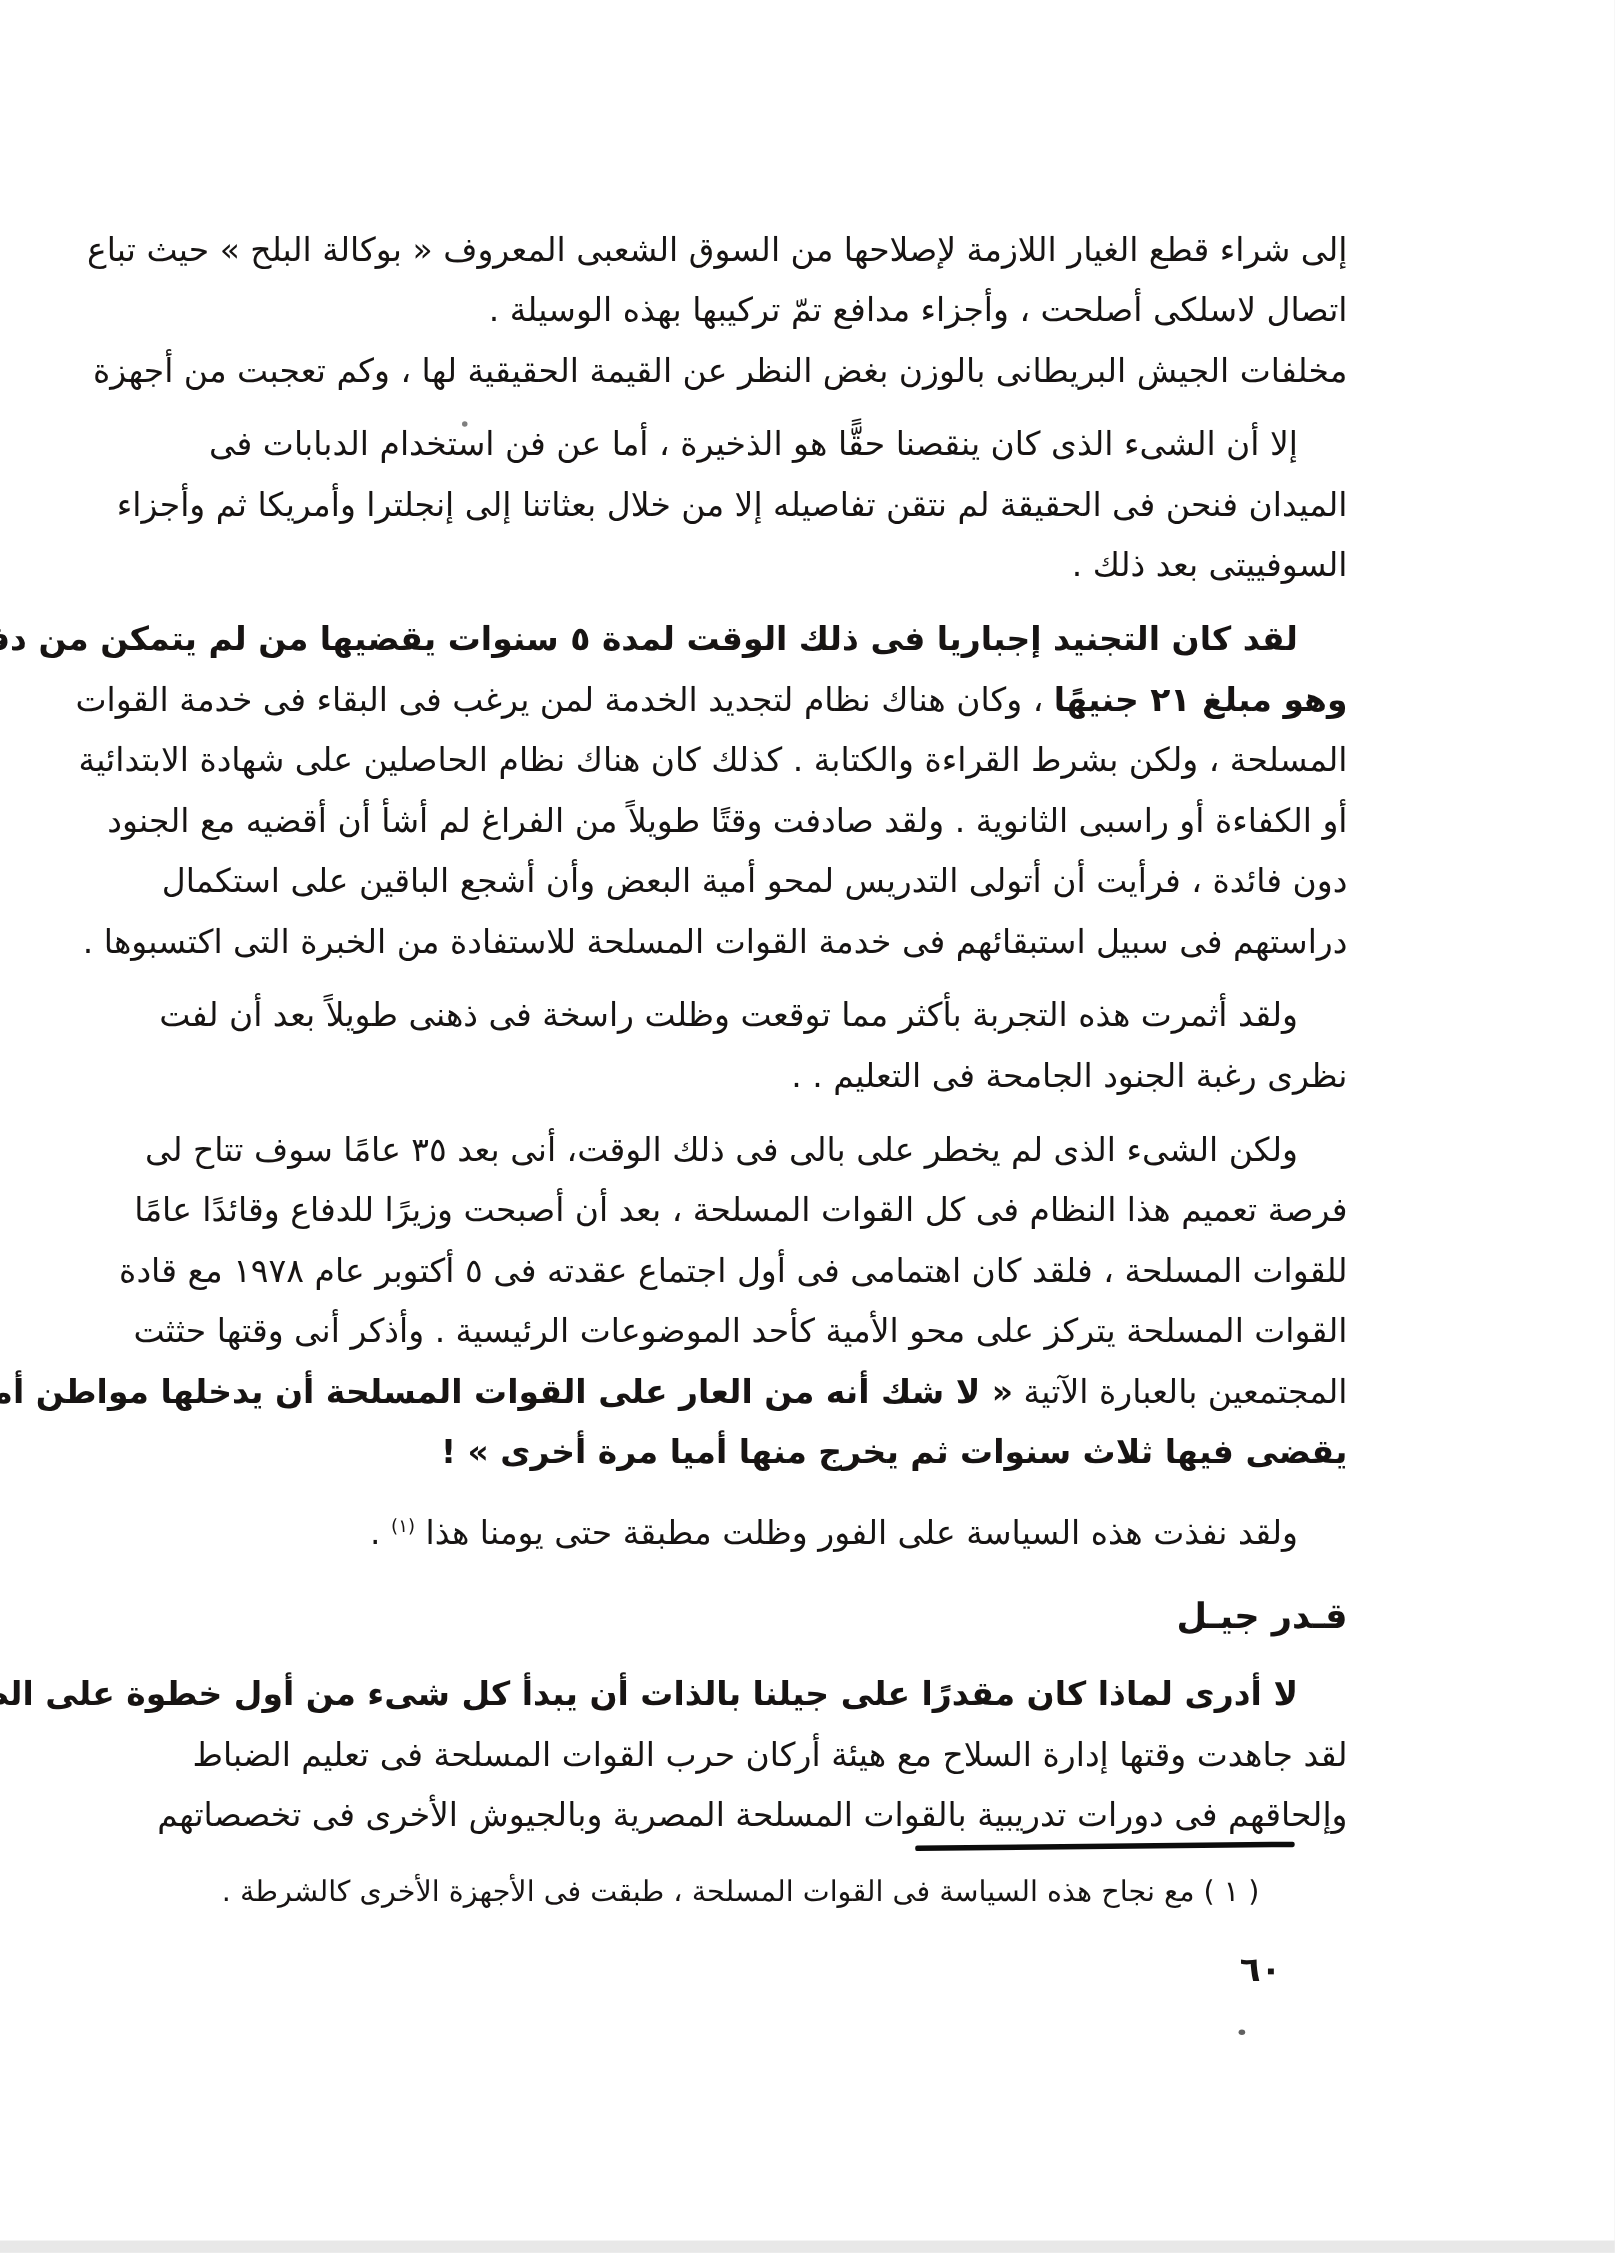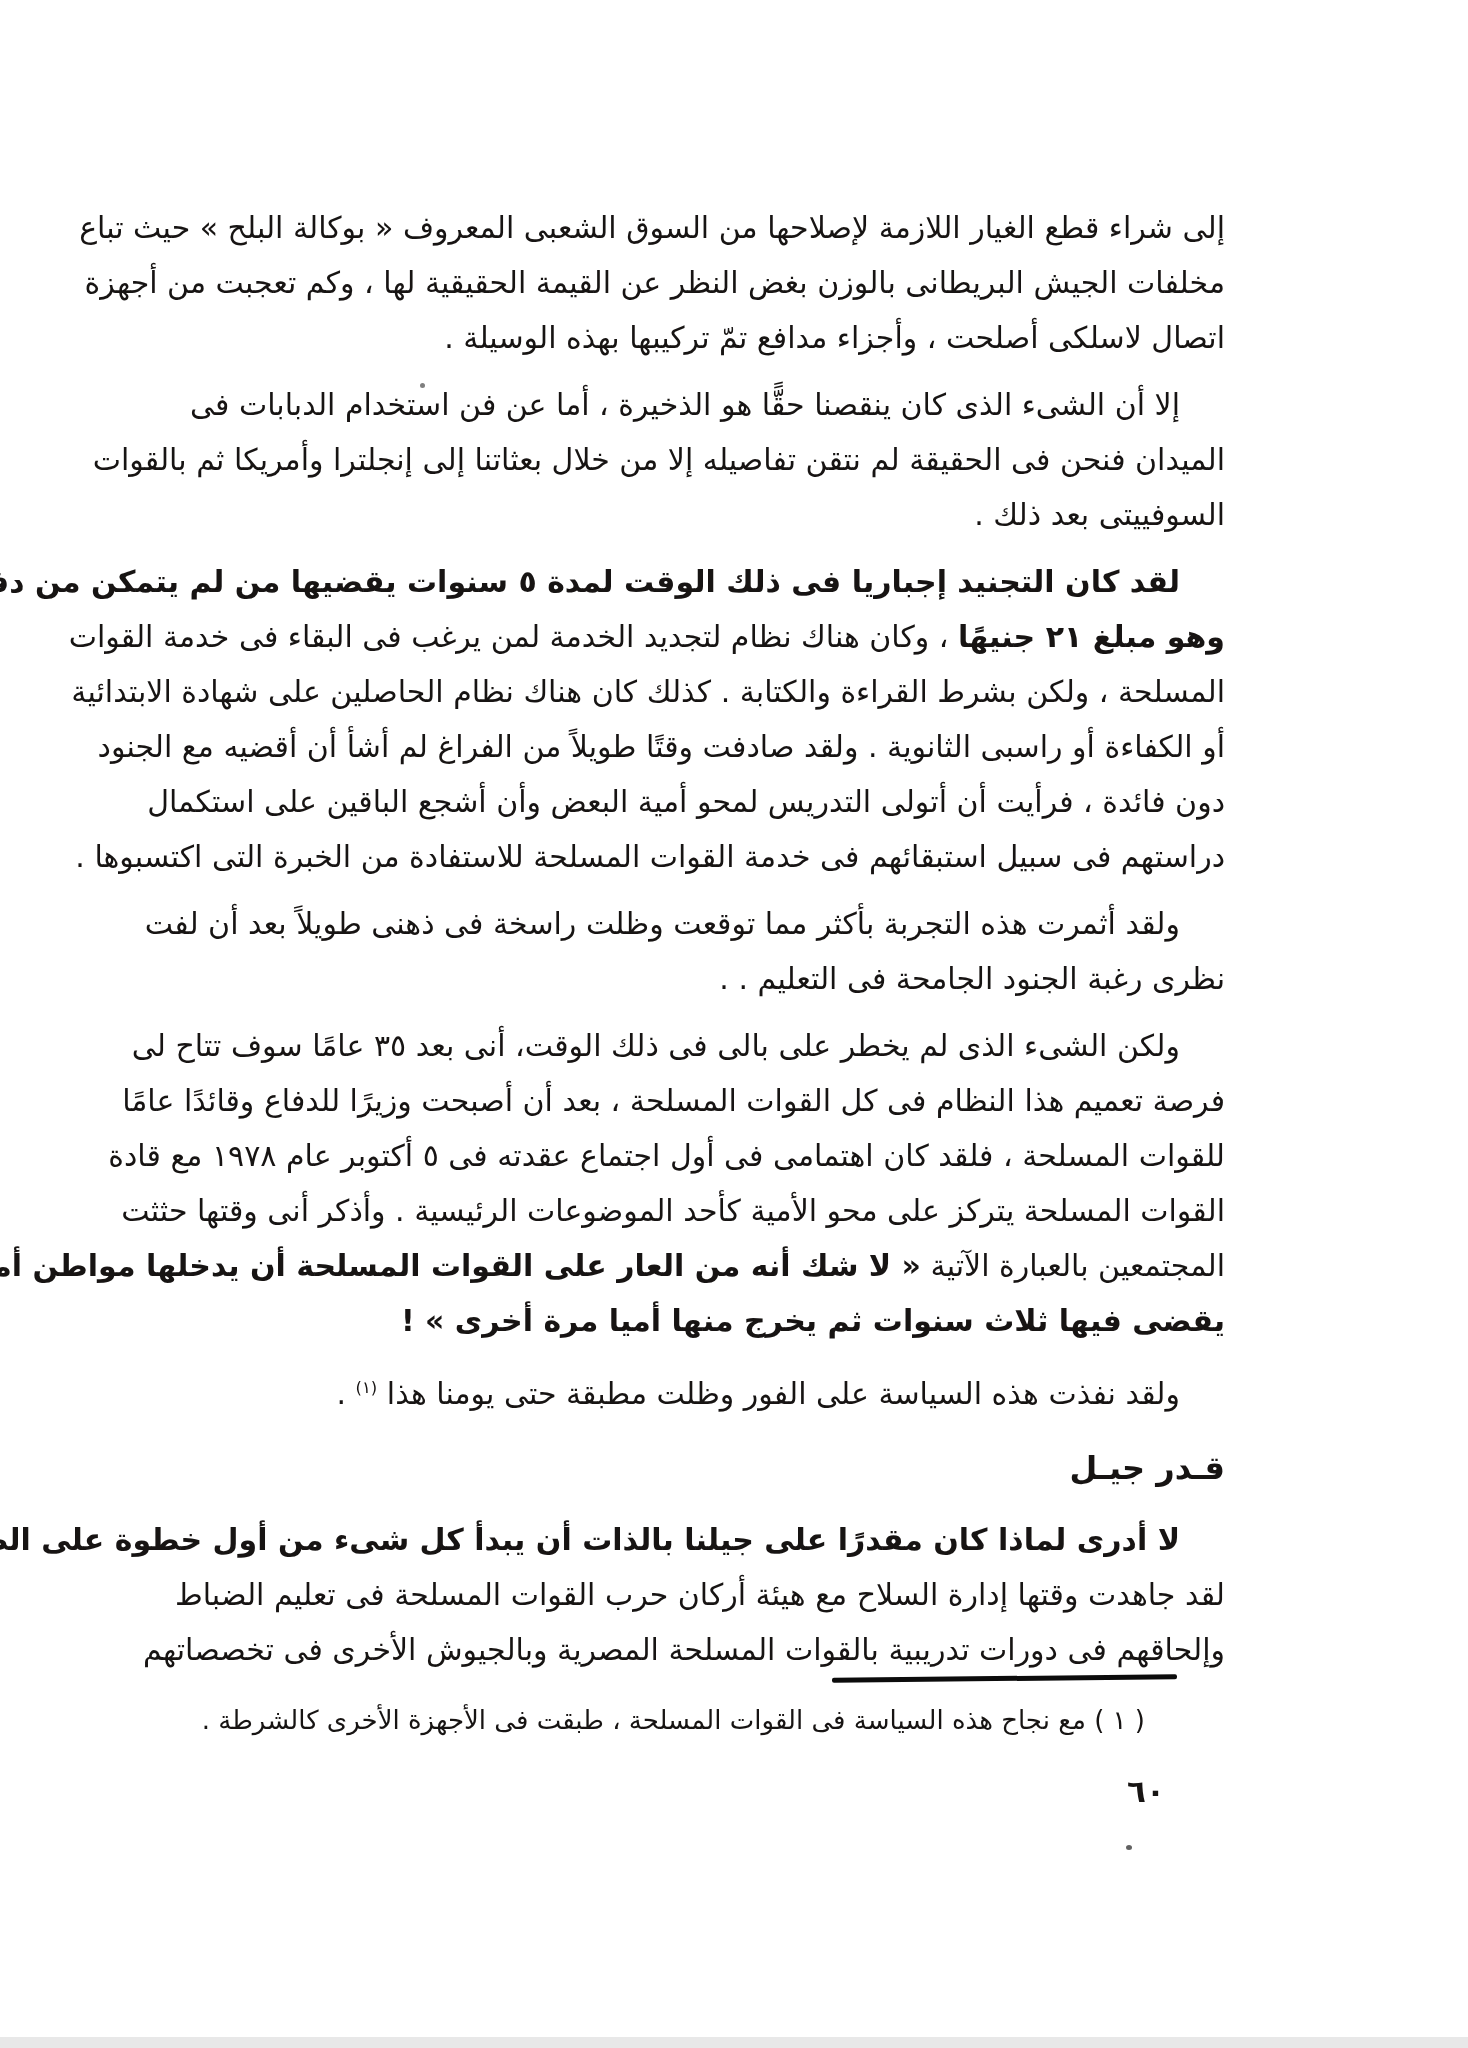--- a/index.html
+++ b/index.html
@@ -77,27 +77,27 @@
 </style>
 </head>
 <body>
 
 <div class="page">
 
   <main class="text-block">
 
     <div class="para">
       <div class="line just">إلى شراء قطع الغيار اللازمة لإصلاحها من السوق الشعبى المعروف « بوكالة البلح » حيث تباع</div>
+      <div class="line">اتصال لاسلكى أصلحت ، وأجزاء مدافع تمّ تركيبها بهذه الوسيلة .</div>
       <div class="line just">مخلفات الجيش البريطانى بالوزن بغض النظر عن القيمة الحقيقية لها ، وكم تعجبت من أجهزة</div>
-      <div class="line">اتصال لاسلكى أصلحت ، وأجزاء مدافع تمّ تركيبها بهذه الوسيلة .</div>
     </div>
 
     <div class="para">
       <div class="line just indent">إلا أن الشىء الذى كان ينقصنا حقًّا هو الذخيرة ، أما عن فن استخدام الدبابات فى</div>
-      <div class="line just">الميدان فنحن فى الحقيقة لم نتقن تفاصيله إلا من خلال بعثاتنا إلى إنجلترا وأمريكا ثم بالقوات</div>
+      <div class="line just">الميدان فنحن فى الحقيقة لم نتقن تفاصيله إلا من خلال بعثاتنا إلى إنجلترا وأمريكا ثم وأجزاء</div>
       <div class="line">السوفييتى بعد ذلك .</div>
     </div>
 
     <div class="para">
       <div class="line just indent bold">لقد كان التجنيد إجباريا فى ذلك الوقت لمدة ٥ سنوات يقضيها من لم يتمكن من دفع البدل</div>
       <div class="line just">
         <span class="bold">وهو مبلغ ٢١ جنيهًا</span><span> ، وكان هناك نظام لتجديد الخدمة لمن يرغب فى البقاء فى خدمة القوات</span>
       </div>
       <div class="line just">المسلحة ، ولكن بشرط القراءة والكتابة . كذلك كان هناك نظام الحاصلين على شهادة الابتدائية</div>
       <div class="line just">أو الكفاءة أو راسبى الثانوية . ولقد صادفت وقتًا طويلاً من الفراغ لم أشأ أن أقضيه مع الجنود</div>

